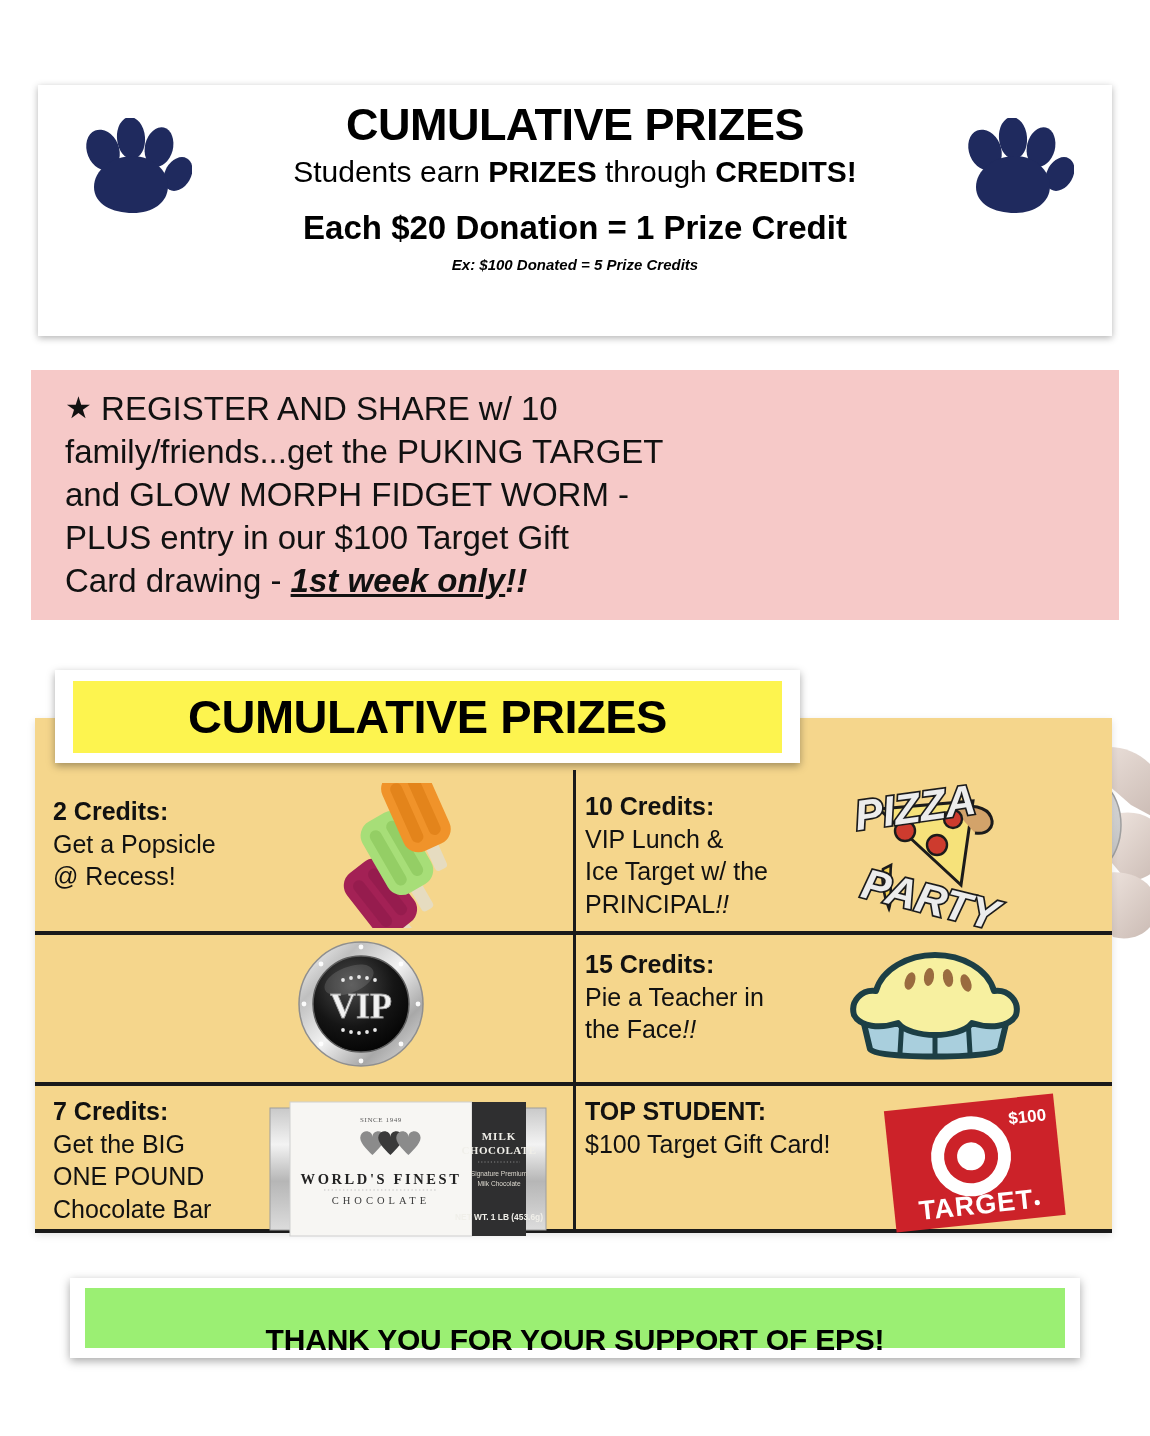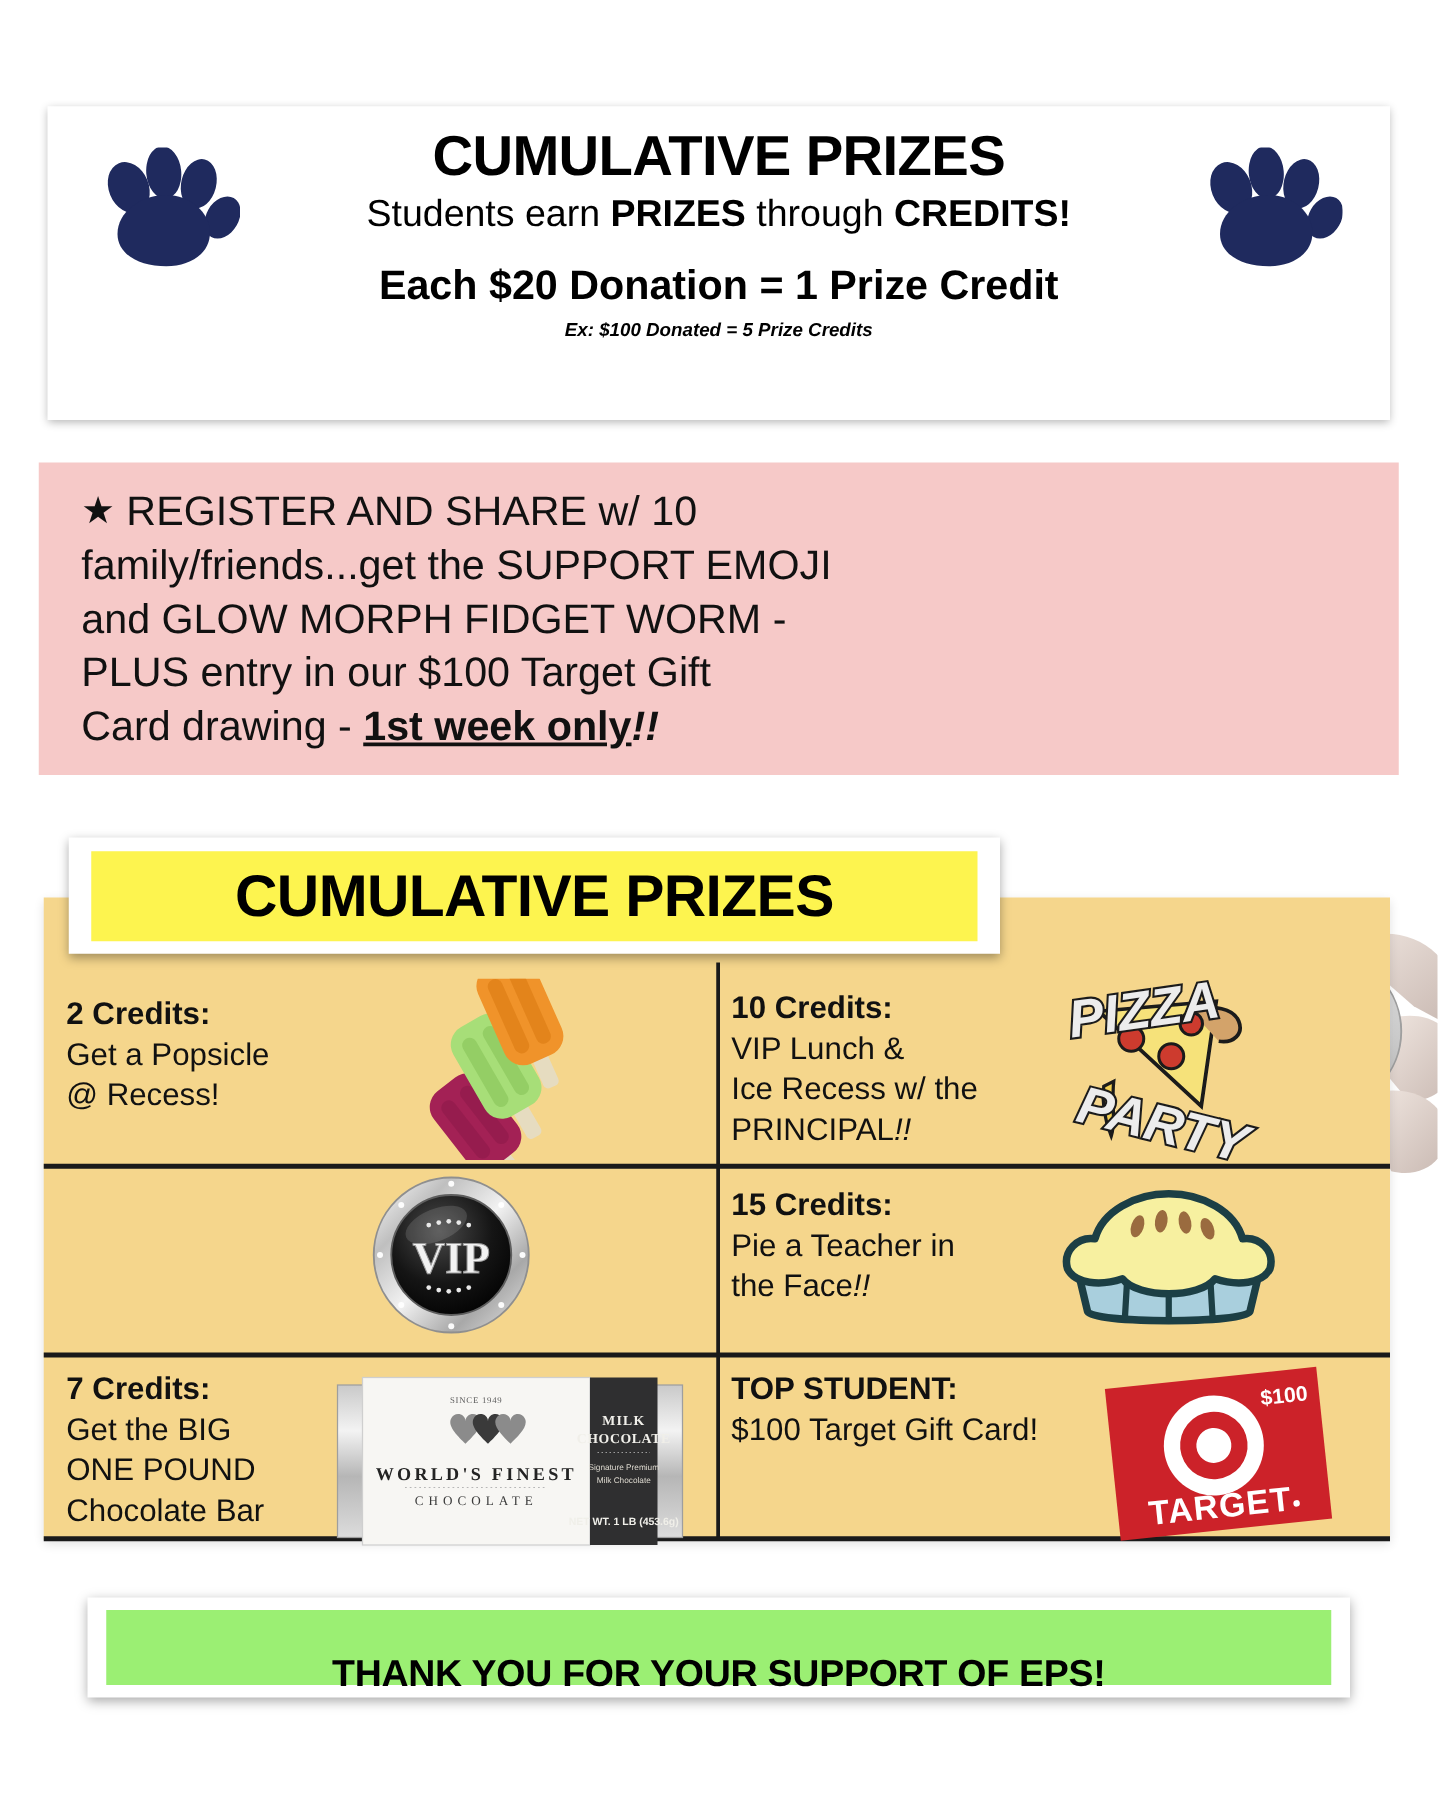--- a/index.html
+++ b/index.html
@@ -36,21 +36,21 @@
     position:absolute;left:31px;top:370px;width:1088px;height:250px;
     background:#f6c9c8;
   }
   .pink-text{
     position:absolute;left:34px;top:18px;width:790px;
     font-size:33px;line-height:1.30;color:#111;
     font-family:"Liberation Sans","DejaVu Sans",sans-serif;
   }
   .pink-text .star{font-size:30px;vertical-align:2px;}
   .pink-text b{font-weight:normal;}
-  .pink-text .uline{text-decoration:underline;font-weight:bold;}
+  .pink-text .uline{text-decoration:underline;font-style:italic;font-weight:bold;}
   .pink-text .ital{font-style:italic;font-weight:bold;}
 
   
   .worm{
     position:absolute;left:744px;top:452px;width:232px;height:136px;
     transform:rotate(-20deg);
   }
   
   .emoji-toy{position:absolute;left:950px;top:375px;width:185px;height:290px;}
 
@@ -147,21 +147,21 @@
       <div class="h-sub"><span>Students earn </span><b>PRIZES</b><span> through </span><b>CREDITS!</b></div>
       <div class="h-row2">Each $20 Donation = 1 Prize Credit</div>
       <div class="h-row3">Ex: $100 Donated = 5 Prize Credits</div>
     </div>
   </div>
 
   <div class="pink-band">
     <div class="pink-text">
       <span class="star">★</span>
       <b>REGISTER AND SHARE w/ 10</b><br>
-      <b>family/friends</b><b>...get the SUPPORT EMOJI</b><br>
+      <b>family/friends</b><b>...get the PUKING TARGET</b><br>
       <b>and GLOW MORPH FIDGET WORM -</b><br>
       <span>PLUS entry in our $100 Target Gift</span><br>
       <span>Card drawing - </span><span class="uline">1st week only</span><span class="ital">!!</span>
     </div>
 
     <svg class="worm" viewBox="0 0 232 136">
       <defs>
         <linearGradient id="wormg" x1="0" y1="0" x2="0.4" y2="1">
           <stop offset="0%" stop-color="#d6d6d6"></stop>
           <stop offset="45%" stop-color="#9d9d9d"></stop>
@@ -270,21 +270,21 @@
         <rect x="8" y="6" width="50" height="84" rx="16" fill="#f0932a"></rect>
         <rect x="17" y="16" width="12" height="64" rx="6" fill="#dd7d16" opacity=".7"></rect>
         <rect x="36" y="16" width="12" height="64" rx="6" fill="#dd7d16" opacity=".7"></rect>
       </g>
     </g>
   </svg>
 
   <div class="cell c2">
     <div class="credit">10 Credits:</div>
     <div class="desc">VIP Lunch &amp;</div>
-    <div class="desc">Ice Recess w/ the</div>
+    <div class="desc">Ice Target w/ the</div>
     <div class="desc"><span>PRINCIPAL</span><i>!!</i></div>
   </div>
   <svg class="art-pizza" viewBox="0 0 180 160">
 
     <path d="M46 36 L140 28 L128 112 Z" fill="#f6e27a" stroke="#1b1b1b" stroke-width="3"></path>
     <path d="M120 36 C138 30 154 34 158 44 C162 54 154 62 142 60" fill="#d3a36a" stroke="#1b1b1b" stroke-width="3"></path>
     <circle cx="72" cy="58" r="10" fill="#cd3b2e" stroke="#1b1b1b" stroke-width="2.4"></circle>
     <circle cx="104" cy="72" r="10" fill="#cd3b2e" stroke="#1b1b1b" stroke-width="2.4"></circle>
     <circle cx="120" cy="46" r="9" fill="#cd3b2e" stroke="#1b1b1b" stroke-width="2.4"></circle>
 

